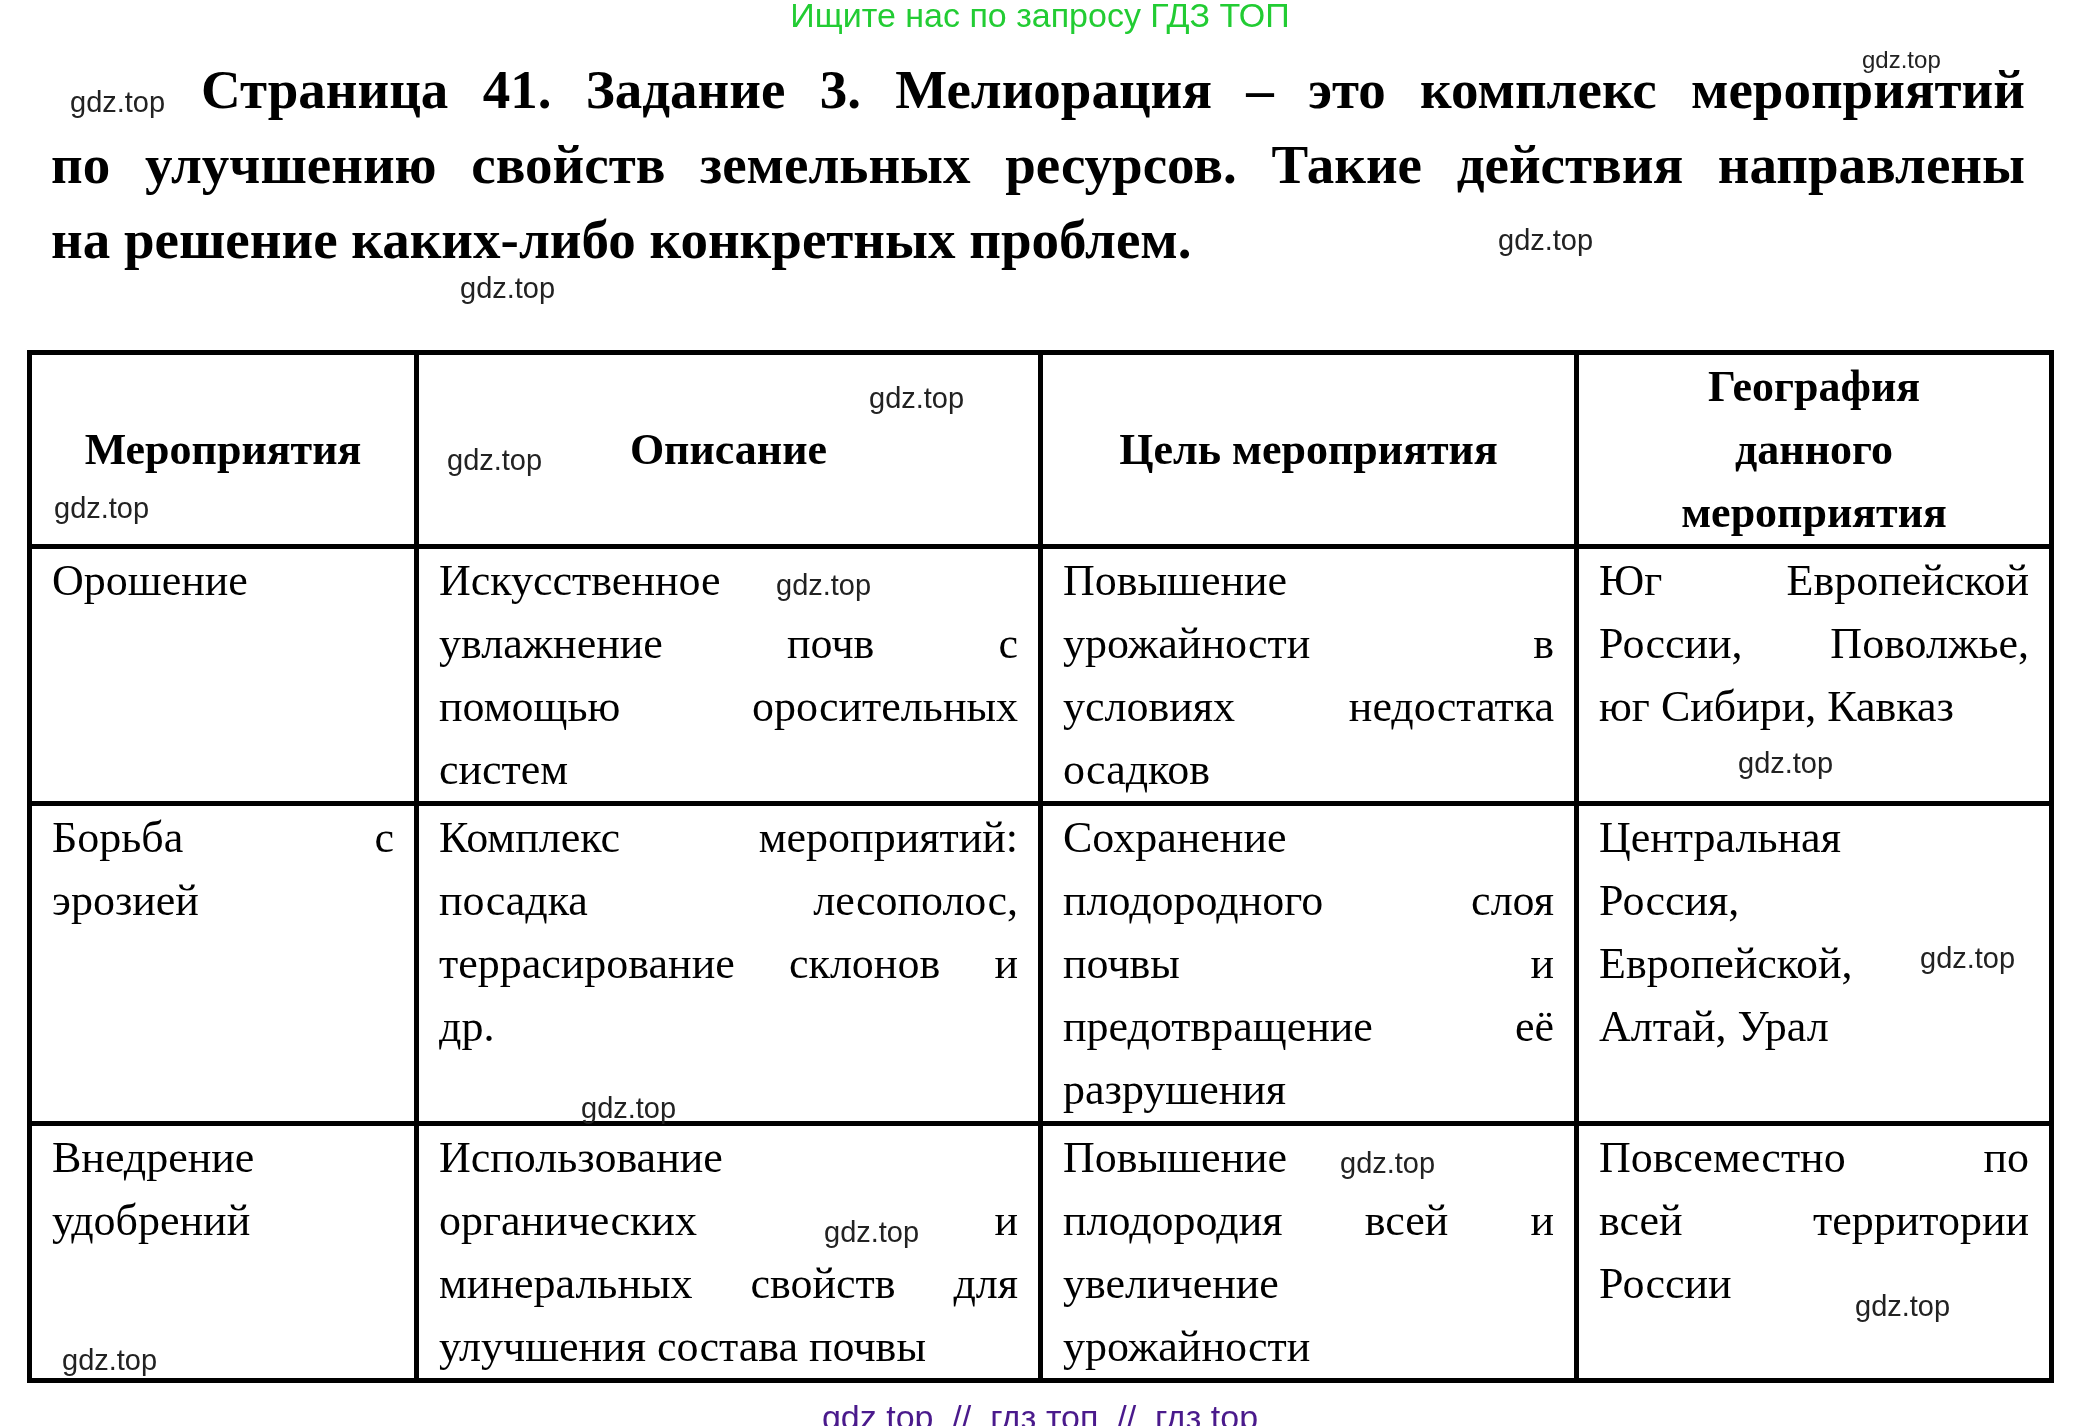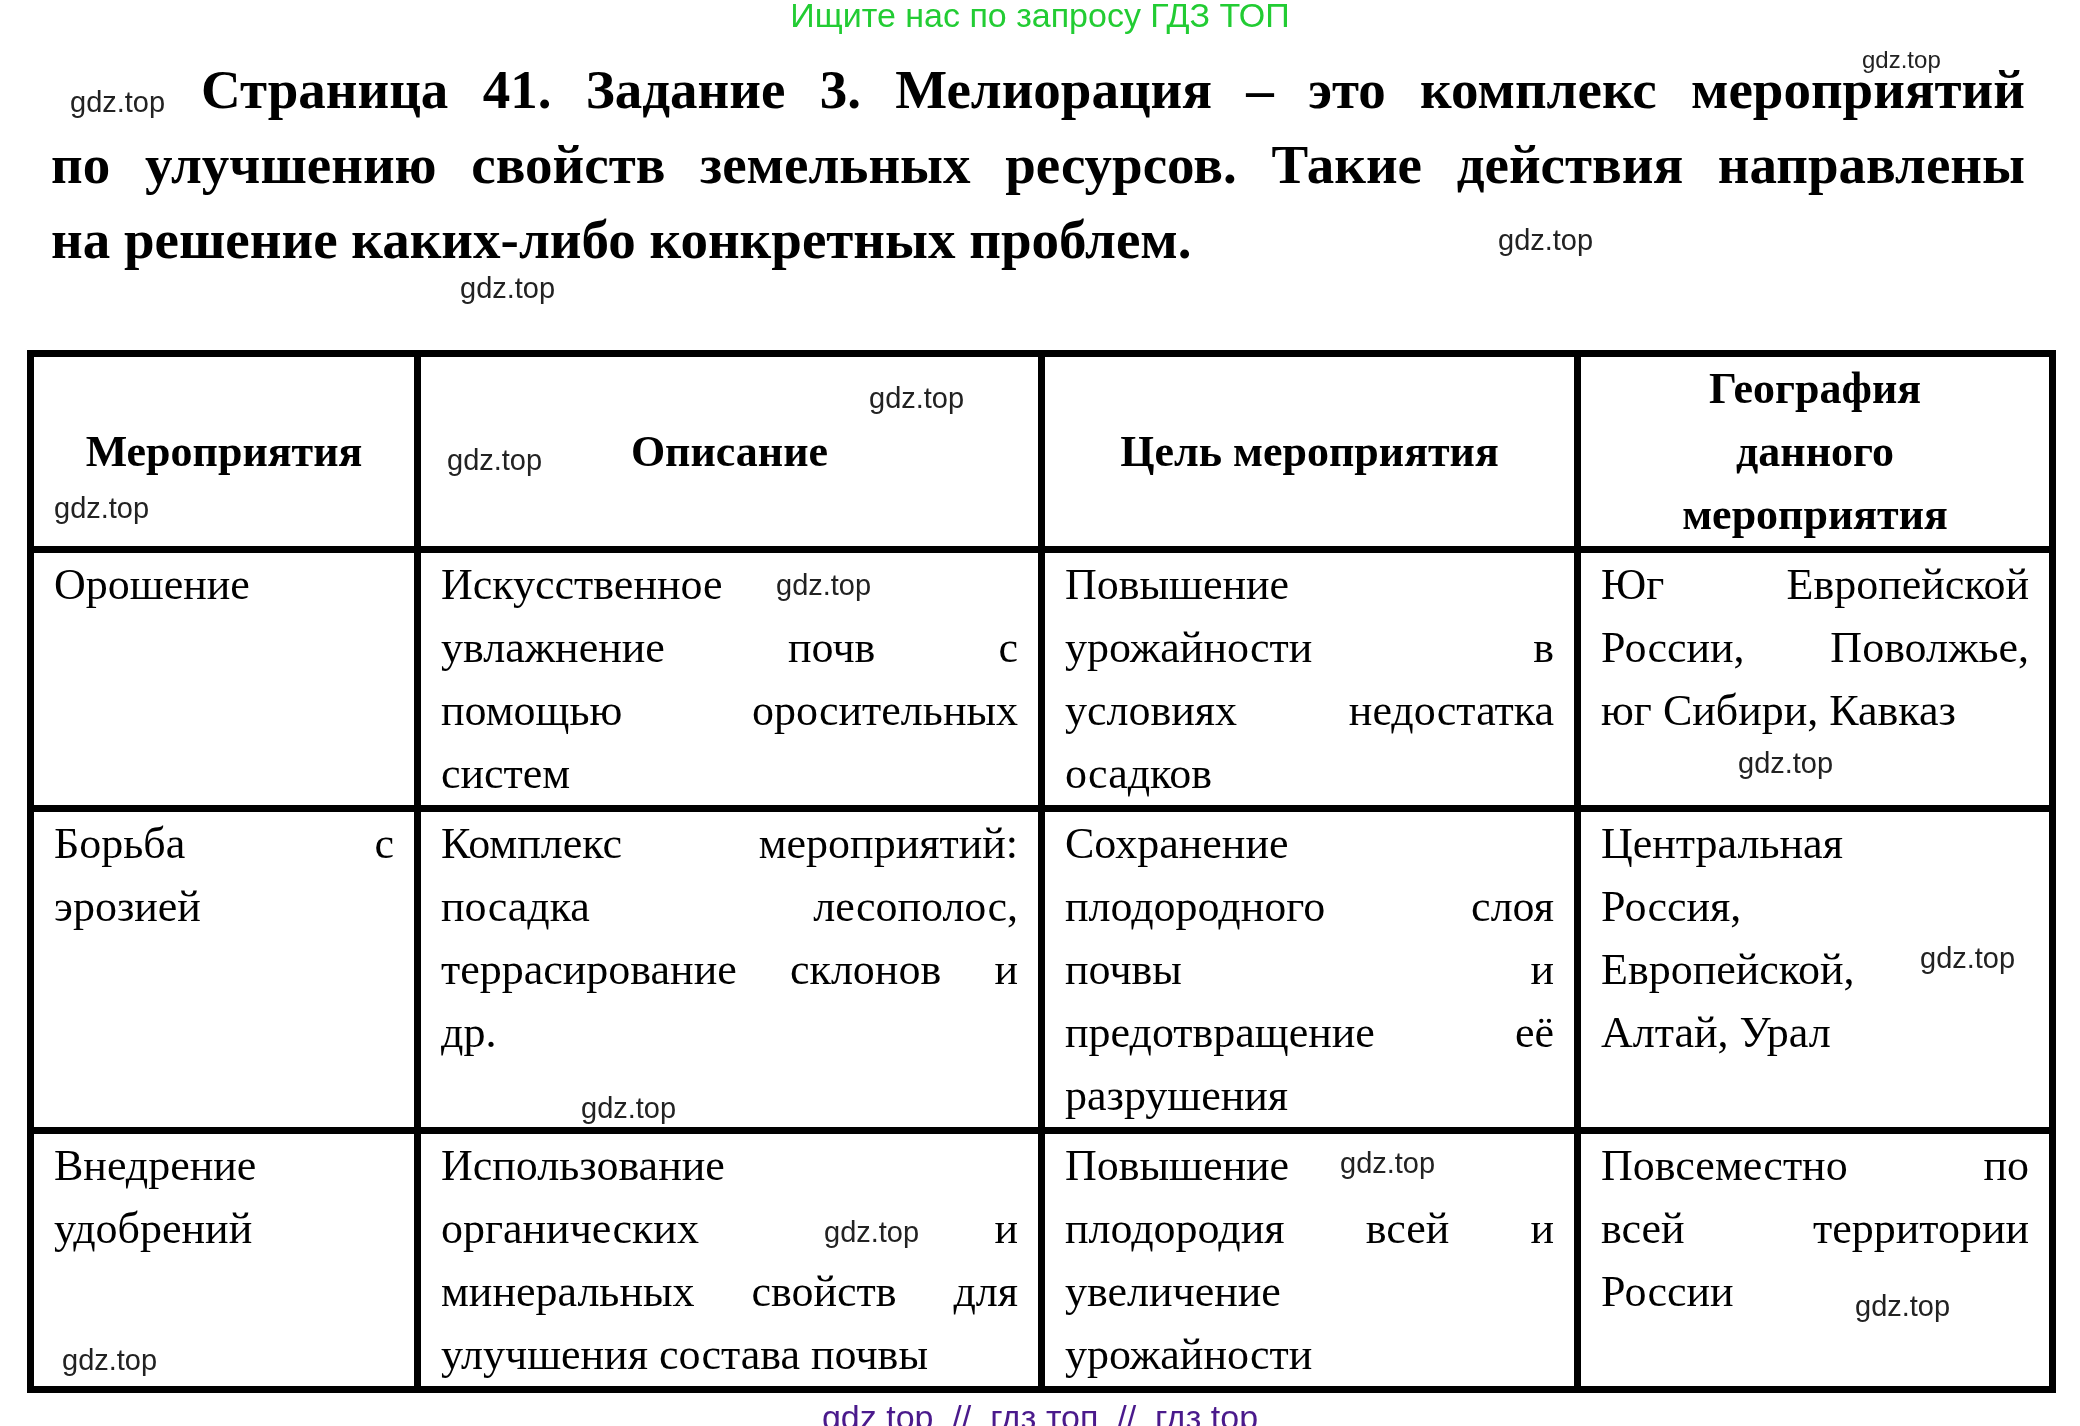--- a/index.html
+++ b/index.html
@@ -18,21 +18,21 @@
   .wm {
     position: absolute; font-family: "Liberation Sans", sans-serif; font-size: 29px;
     color: #222; white-space: nowrap; line-height: 1; z-index: 5;
   }
   table.main {
     position: absolute; left: 27px; top: 350px; width: 2022px; height: 1014px;
     border-collapse: collapse; table-layout: fixed;
     font-family: "Liberation Serif", serif; font-size: 44px; line-height: 63px;
   }
   table.main td, table.main th {
-    border: 7px solid #000000; vertical-align: top; padding: 0 20px; text-align: justify;
+    border: 5px solid #000000; vertical-align: top; padding: 0 20px; text-align: justify;
   }
   table.main th {
     font-weight: bold; vertical-align: middle; text-align: center; line-height: 63px;
   }
   .col1 { width: 387px; }
   .col2 { width: 624px; }
   .col3 { width: 536px; }
   .col4 { width: 475px; }
   tr.hdr { height: 191px; }
   tr.r1 { height: 253px; }

